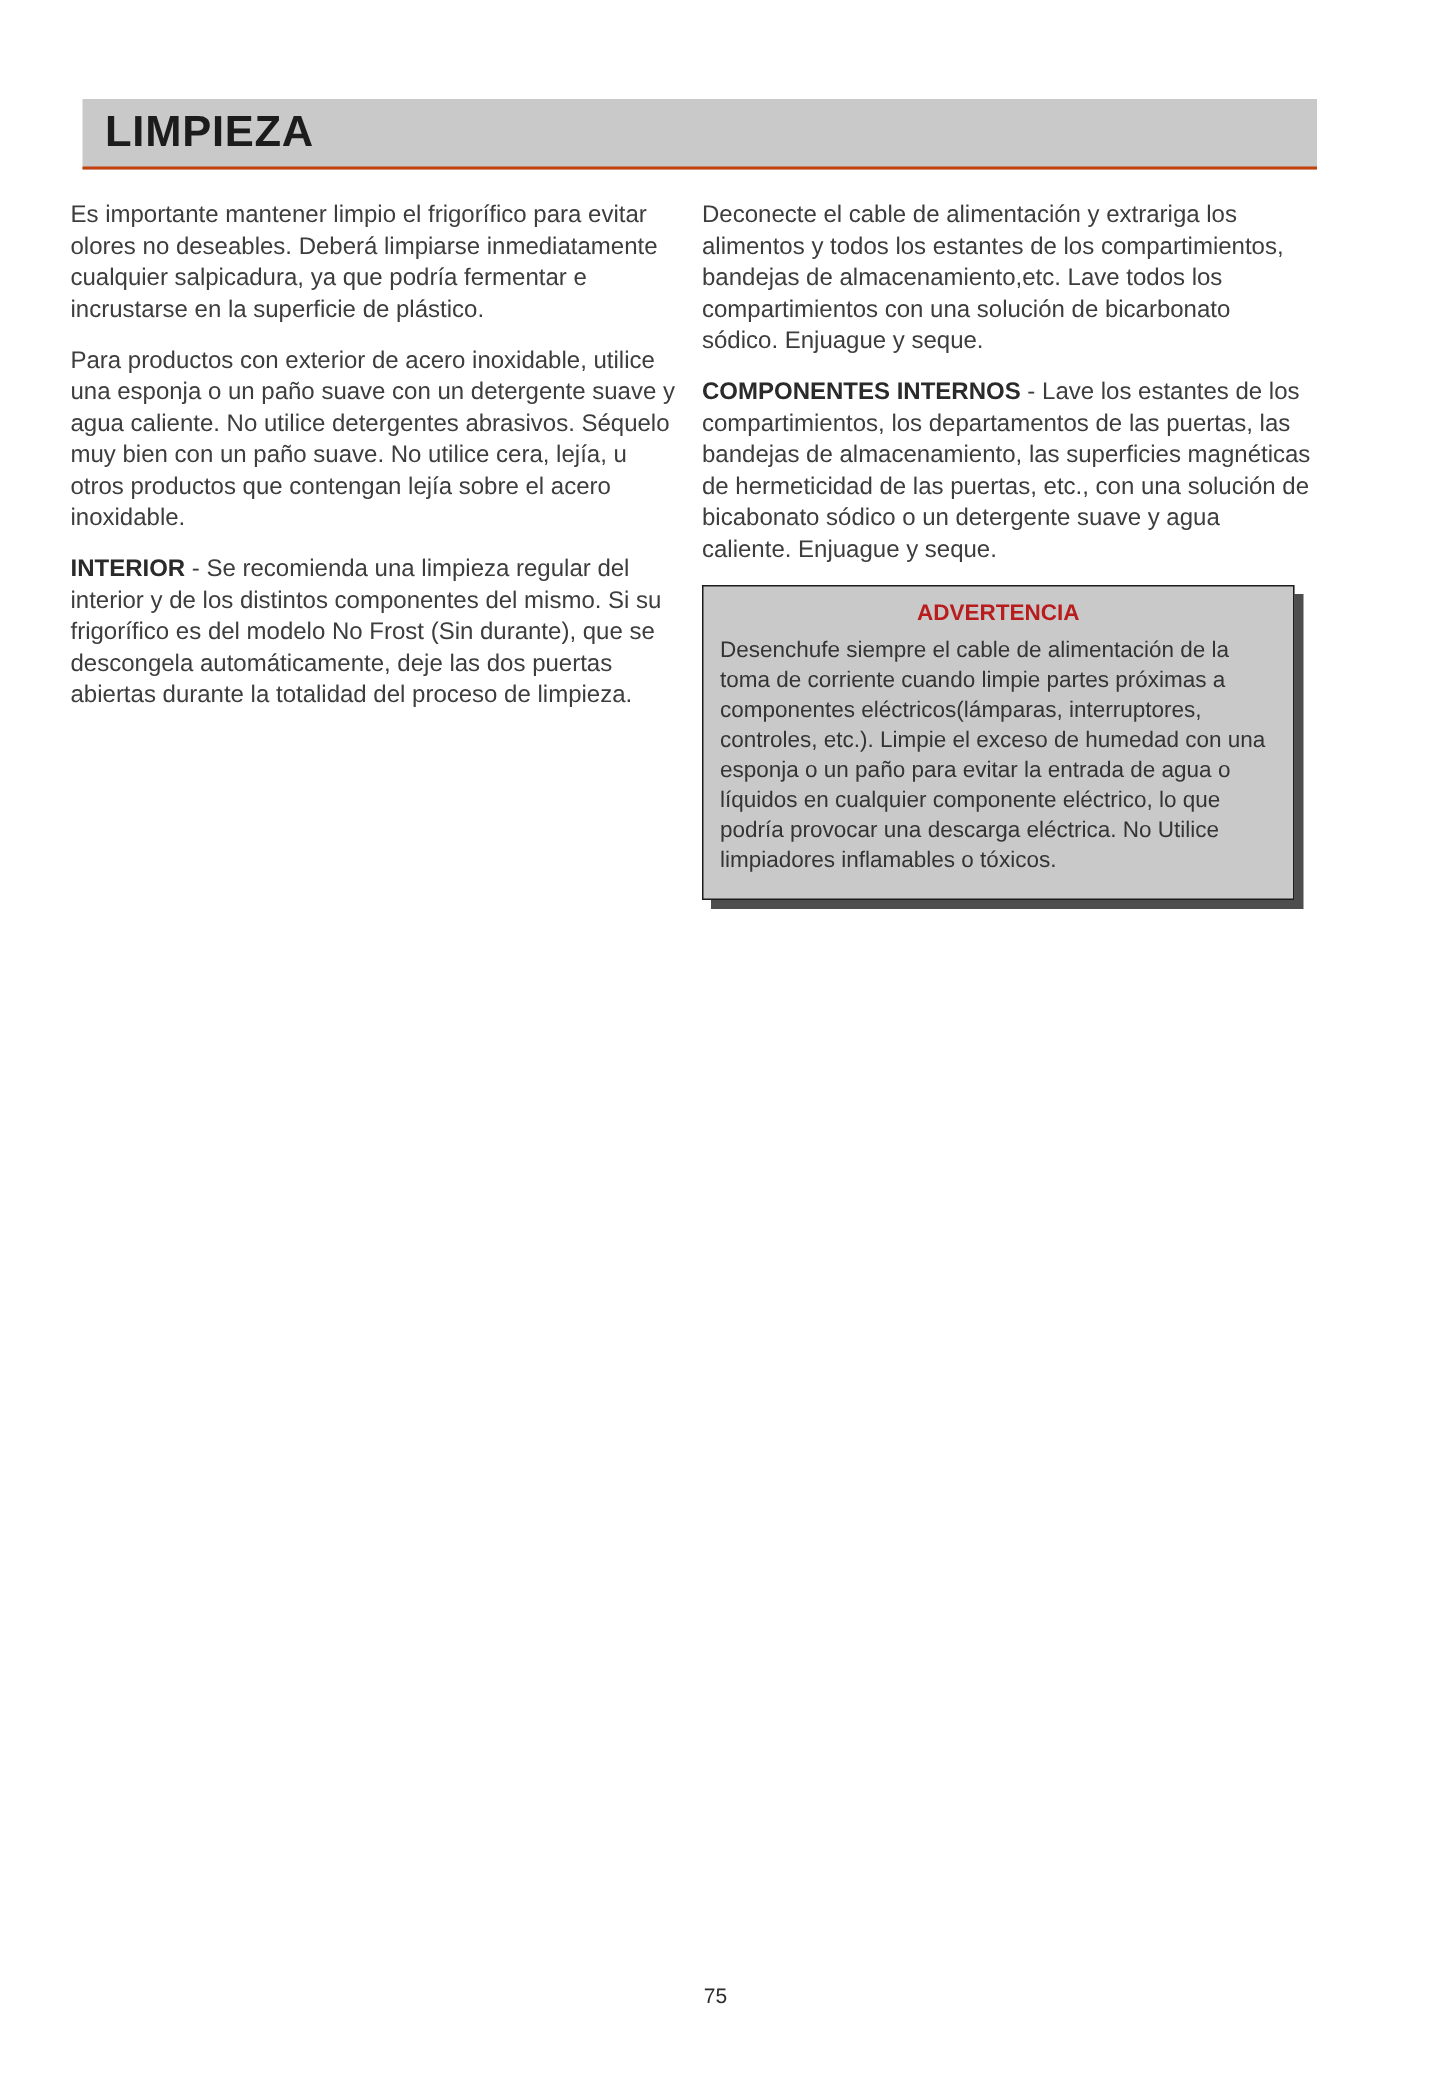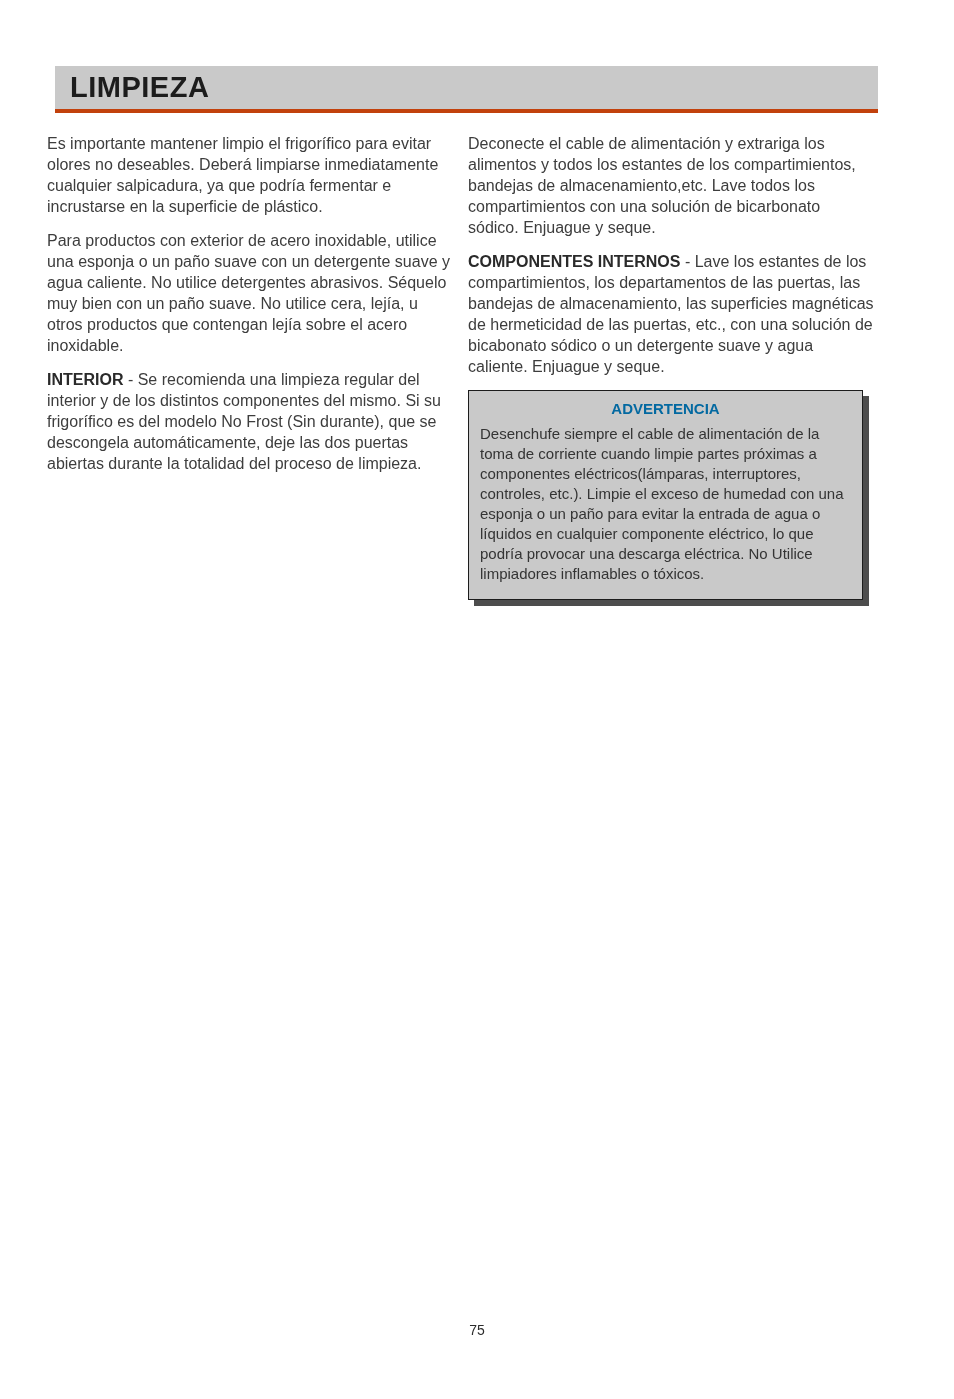--- a/index.html
+++ b/index.html
@@ -21,21 +21,21 @@
     height: 1399px;
     background: #ffffff;
   }
   .title-bar {
     position: absolute;
     left: 55px;
     top: 66px;
     width: 823px;
     height: 47px;
     background: #c9c9c9;
-    border-bottom: 4px solid #c2410c;
+    border-bottom: 2px solid #c2410c;
     display: flex;
     align-items: center;
     box-sizing: border-box;
   }
   .title-bar h1 {
     margin: 0 0 0 15px;
     font-size: 29px;
     font-weight: 700;
     letter-spacing: 0.5px;
     color: #1c1c1c;
@@ -68,21 +68,21 @@
     background: #c9c9c9;
     border: 1px solid #1c1c1c;
     box-shadow: 6px 6px 0 #4d4d4d;
     padding: 7px 11px 15px 11px;
     box-sizing: border-box;
   }
   .warning-title {
     text-align: center;
     font-weight: 700;
     font-size: 15px;
-    color: #0369a1;
+    color: #b91c1c;
     margin: 2px 0 7px 0;
   }
   .warning-body {
     font-size: 15px;
     line-height: 20px;
     color: #343434;
   }
   .page-number {
     position: absolute;
     top: 1322px;

